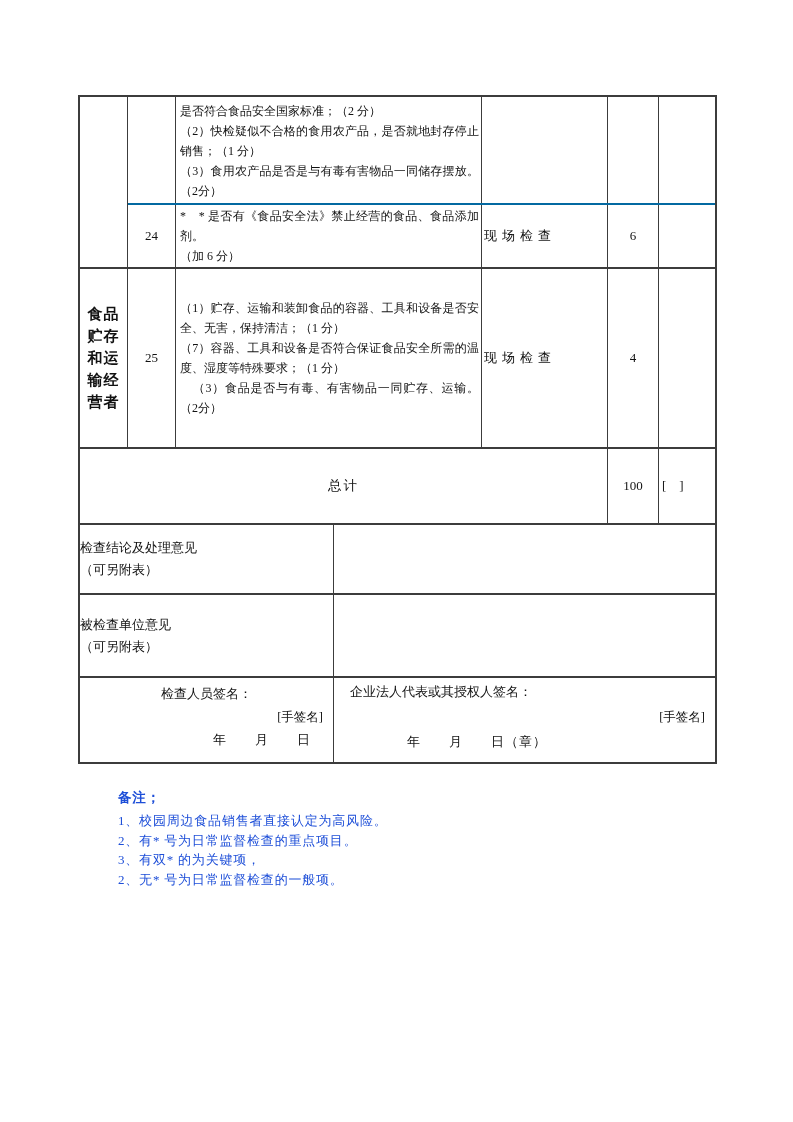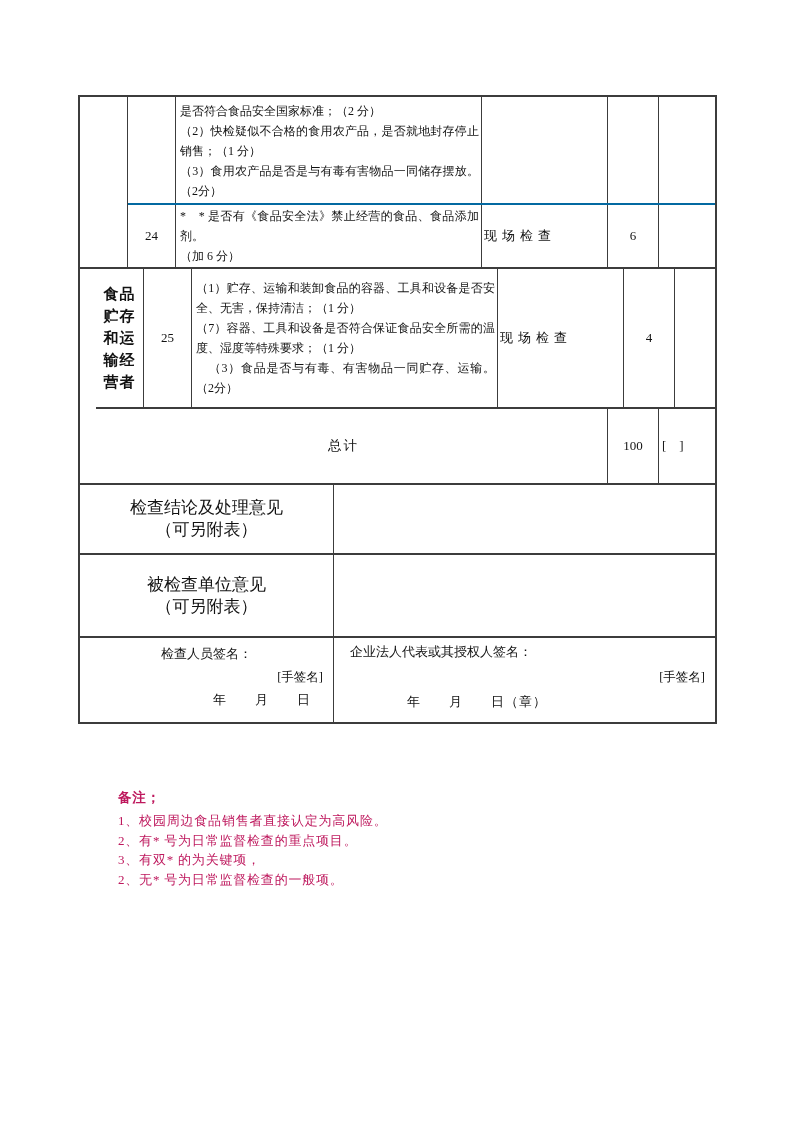--- a/index.html
+++ b/index.html
@@ -24,43 +24,43 @@
   .c-score{width:51px;display:flex;align-items:center;justify-content:center;font-size:13px;}
   .c-result{flex:1;display:flex;align-items:center;padding-left:3px;font-size:13px;}
   
   .sec-ab{display:flex;box-sizing:border-box;border-bottom:2px solid #3c3c3c;}
   .ab-cat{width:48px;border-right:1px solid #3c3c3c;box-sizing:border-box;}
   .ab-right{flex:1;display:flex;flex-direction:column;}
   .row-a{display:flex;height:108px;border-bottom:2px solid #0369a1;box-sizing:border-box;}
   .row-a .c-content{padding-top:4px;}
   .row-b{display:flex;height:62px;box-sizing:border-box;}
   .row-b .c-content{display:flex;flex-direction:column;justify-content:center;}
-  .row-c{height:140px;margin-left:16px;}
+  .row-c{height:180px;}
   .row-c .c-content{display:flex;flex-direction:column;justify-content:center;}
   .cat-text{
     width:32px;margin:0 auto;font-weight:bold;font-size:15px;line-height:22px;
     letter-spacing:1px;word-break:break-all;text-align:center;
   }
   .row-d{height:76px;}
   .c-merged{width:528px;display:flex;align-items:center;justify-content:center;
     font-size:13.5px;letter-spacing:2px;}
   .row-e{height:70px;}
   .row-f{height:83px;}
   .row-g{height:84px;}
-  .c-left{width:254px;display:flex;flex-direction:column;align-items:center;justify-content:center;
-    font-size:17px;line-height:22px;box-sizing:border-box;border-right:1px solid #3c3c3c;}
+  .c-left{width:254px;display:flex;flex-direction:column;justify-content:center;
+    font-size:13px;line-height:22px;box-sizing:border-box;border-right:1px solid #3c3c3c;}
   .c-right{flex:1;box-sizing:border-box;}
   .sig{display:flex;flex-direction:column;justify-content:space-between;
     padding:5px 8px 11px;font-size:13px;align-items:center;}
   .sig .l1{align-self:center;}
   .sig-right .l1{align-self:flex-start;padding-left:8px;}
   .sig .l2{align-self:flex-end;padding-right:2px;font-size:12.5px;}
   .sig .l3{align-self:flex-end;padding-right:14px;letter-spacing:1px;}
   .sig-right .l3{padding-right:160px;}
-  .notes{position:absolute;left:118px;top:788px;font-size:13px;letter-spacing:0.8px;color:#be185d;}
+  .notes{position:absolute;left:118px;top:788px;font-size:13px;letter-spacing:0.8px;color:#1d4ed8;}
   .notes-title{font-weight:bold;font-size:13.5px;line-height:20px;margin-bottom:3px;}
   .note-item{line-height:19.5px;}
 </style>
 </head>
 <body>
 
 <div class="form-table">
 
   <div class="sec-ab">
     <div class="ab-cat"></div>

